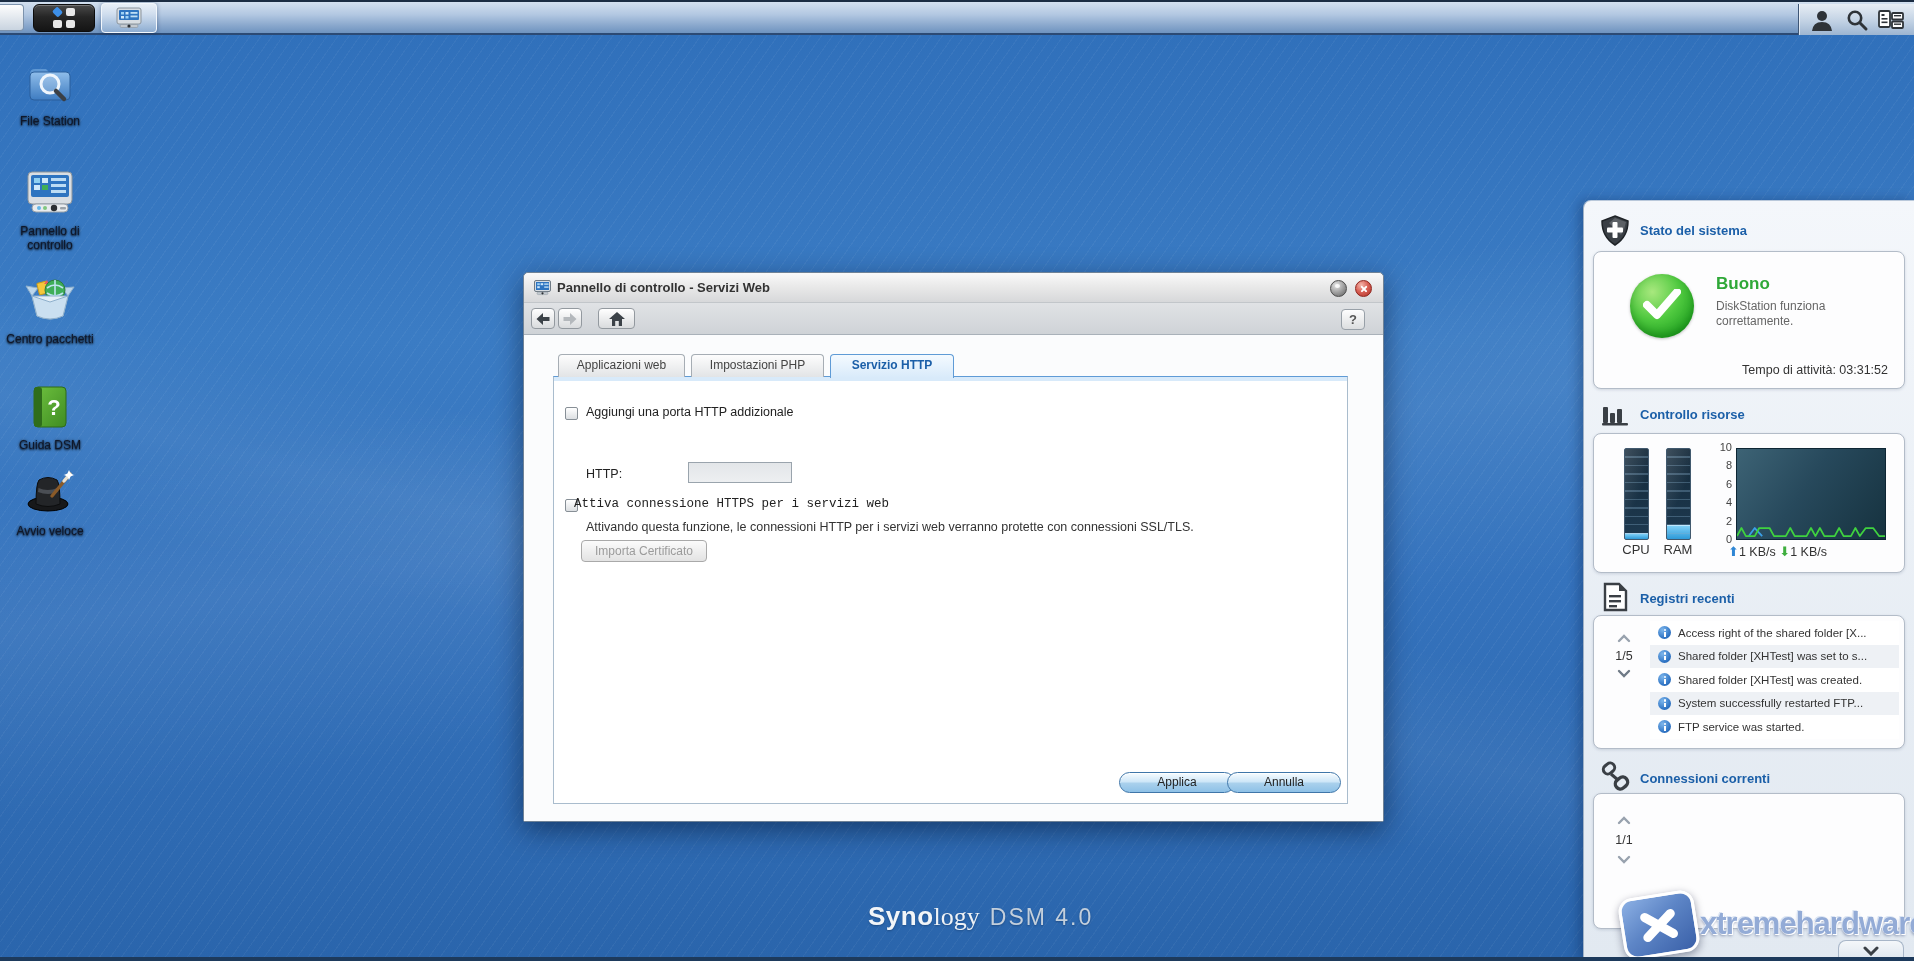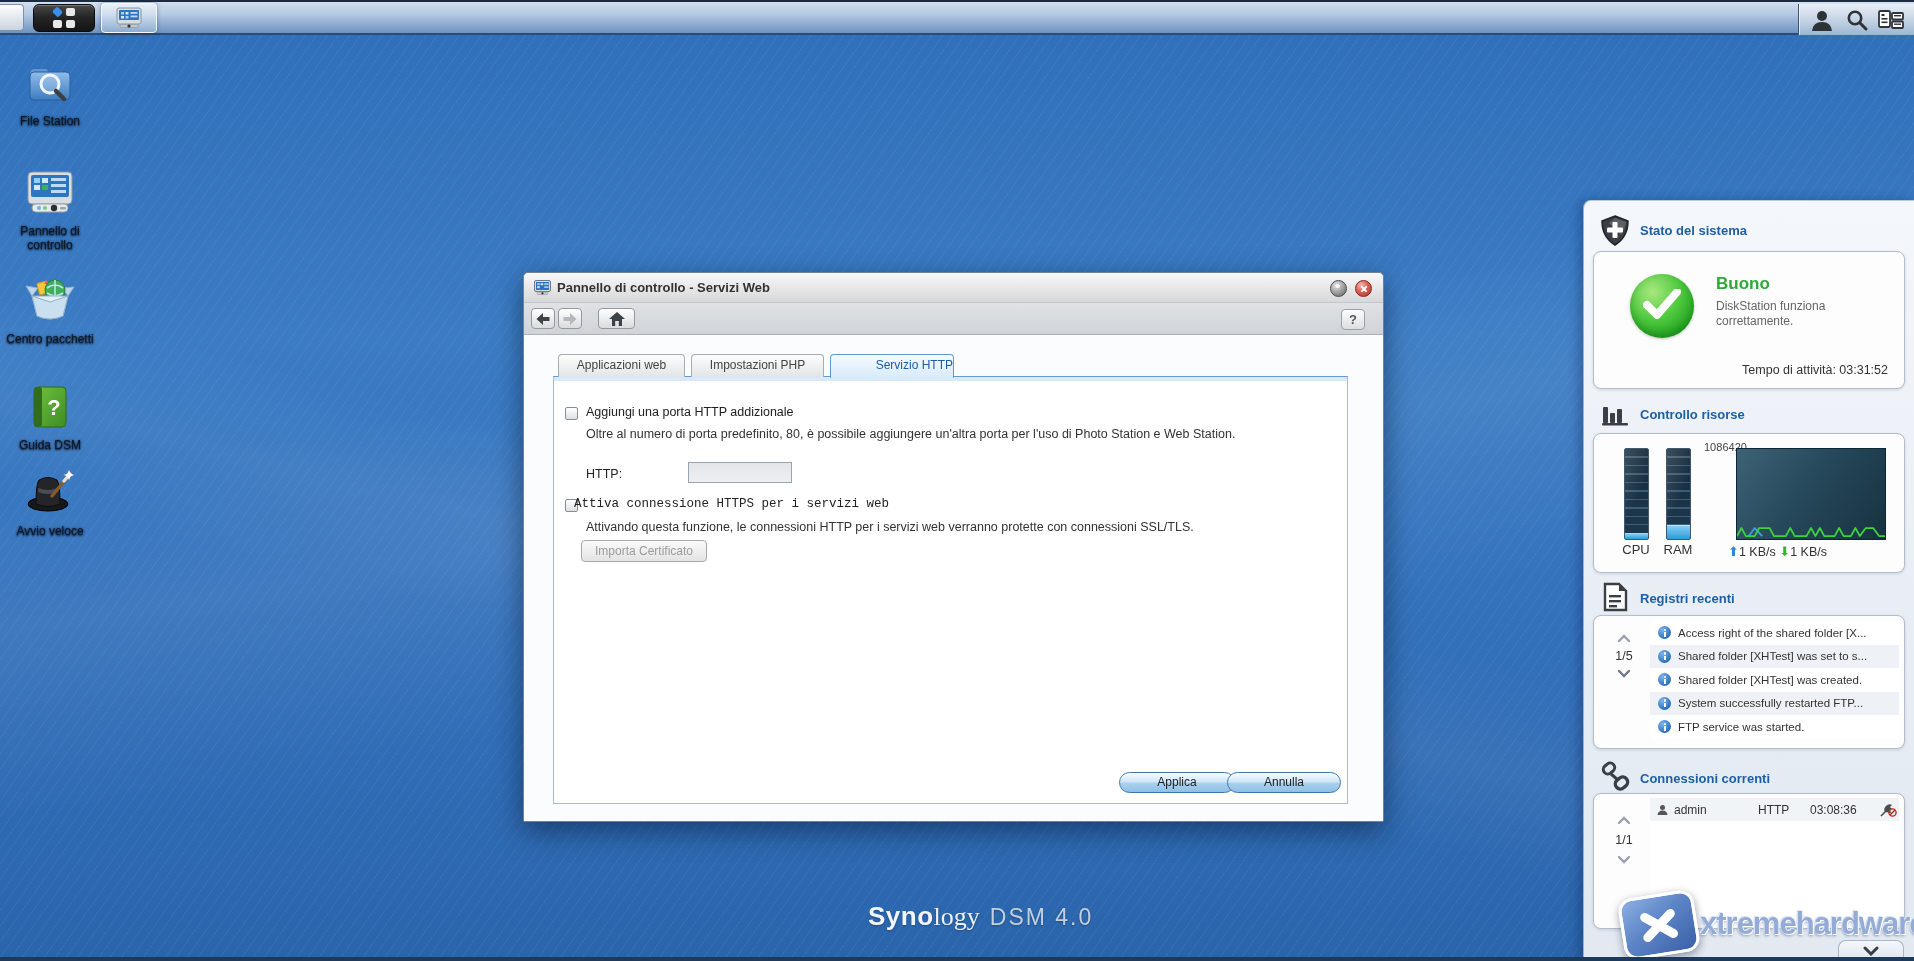--- a/index.html
+++ b/index.html
@@ -75,22 +75,22 @@
     border:1px solid #98a0a8; border-radius:4px; background:linear-gradient(180deg,#fdfdfd,#dcdee0);
     font-size:13px; font-weight:bold; color:#555; text-align:center; line-height:19px; }
   .wcontent { position:absolute; left:0; top:62px; right:0; bottom:0; background:#fbfcfd; }
 
   
   .tabs { position:absolute; left:34px; top:19px; display:flex; gap:6px; z-index:2; }
   .tab { height:23px; line-height:21px; text-align:center; font-size:12px; color:#444;
     border:1px solid #a6adb4; border-bottom:none; border-radius:4px 4px 0 0;
     background:linear-gradient(180deg,#fdfdfd,#e2e4e6); }
   .tab.t1 { width:127px; } .tab.t2 { width:133px; } .tab.t3 { width:124px; }
-  .tab.active { color:#1b5fa8; font-weight:normal; border-color:#5f9bd6; height:24px;
-    background:linear-gradient(180deg,#f4faff 0%,#d8eafa 100%);text-align:right; }
+  .tab.active { color:#1b5fa8; font-weight:bold; border-color:#5f9bd6; height:24px;
+    background:linear-gradient(180deg,#f4faff 0%,#d8eafa 100%); }
 
   
   .panel { position:absolute; left:29px; top:41px; width:795px; height:428px;
     background:#fff; border:1px solid #a9bccd; border-top:1px solid #5f9bd6; }
   .panel .topstrip { position:absolute; left:0; top:0; right:0; height:4px; background:#d8eafa; }
   .checkbox { position:absolute; width:13px; height:13px; border:1px solid #878f96; border-radius:2px;
     background:linear-gradient(180deg,#fff,#dcdfe2); }
   .cb1 { left:11px; top:30px; } .cb2 { left:11px; top:122px; }
   .flabel { position:absolute; font-size:12.5px; color:#222; }
   .fdesc  { position:absolute; font-size:12.5px; color:#333; line-height:16px; width:748px; }
@@ -133,21 +133,21 @@
   .gauge .segs { position:absolute; inset:0;
     background:repeating-linear-gradient(180deg, rgba(130,170,200,.0) 0 7px, rgba(130,170,200,.35) 7px 8.5px); }
   .gauge .sheen { position:absolute; inset:0;
     background:linear-gradient(115deg, rgba(255,255,255,.18) 0%, rgba(255,255,255,0) 55%); }
   .gauge .fill { position:absolute; left:0; right:0; bottom:0;
     background:linear-gradient(180deg,#7fd0f7,#2d9ad8); border-top:1px solid #bfe8ff; }
   #cpu-gauge { left:30px; } #ram-gauge { left:72px; }
   .glabel { position:absolute; top:108px; font-size:13px; color:#333; width:40px; text-align:center; }
   #cpu-label { left:22px; } #ram-label { left:64px; }
   .yaxis { position:absolute; left:110px; top:7px; width:28px; height:104px;
-    display:flex; justify-content:space-between; }
+    display:flex; flex-direction:column; justify-content:space-between; }
   .ytick { font-size:11px; color:#444; text-align:right; height:12px; line-height:12px; }
   .netgraph { position:absolute; left:142px; top:14px; width:150px; height:92px;
     border:1px solid #0e2634;
     background:linear-gradient(125deg,#3d6375 0%,#27495c 45%,#16323f 100%); }
   .net-arrows { position:absolute; left:134px; top:110px; font-size:12.5px; color:#333; white-space:nowrap; }
   .arrow-up { color:#2f86d4; font-size:13px; } .arrow-down { color:#3fae3f; font-size:13px; }
 
   #hd-logs { top:390px; } #wi-logs { top:380px; }
   #card-logs { top:414px; height:134px; }
   .pager { position:absolute; left:10px; width:40px; text-align:center; }
@@ -383,21 +383,20 @@
   <div class="wcontent">
     <div class="tabs">
       <div class="tab t1">Applicazioni web</div>
       <div class="tab t2">Impostazioni PHP</div>
       <div class="tab t3 active">Servizio HTTP</div>
     </div>
     <div class="panel">
       <div class="topstrip"></div>
       <span class="checkbox cb1"></span>
       <span class="flabel lbl1">Aggiungi una porta HTTP addizionale</span>
-      <div class="fdesc desc1">Oltre al numero di porta predefinito, 80, è possibile aggiungere un'altra porta per l'uso di Photo Station e Web Station.</div>
       <span class="flabel httplbl">HTTP:</span>
       <input class="httpinput" type="text" disabled="" value="" style="">
       <span class="checkbox cb2"></span>
       <span class="flabel lbl2">Attiva connessione HTTPS per i servizi web</span>
       <div class="fdesc desc2">Attivando questa funzione, le connessioni HTTP per i servizi web verranno protette con connessioni SSL/TLS.</div>
       <button class="btn-import">Importa Certificato</button>
       <button class="pill btn-apply">Applica</button>
       <button class="pill btn-cancel">Annulla</button>
     </div>
   </div>
@@ -524,37 +523,20 @@
   <div class="card" id="card-conn">
     <div class="pager" id="pager-conn">
       <svg class="pchev" width="14" height="9" viewBox="0 0 14 9">
           <path d="M2 7 L7 2 L12 7" fill="none" stroke="#98a2ae" stroke-width="2.4" stroke-linecap="round"></path>
         </svg>
       <div class="pnum" style="margin:8px 0">1/1</div>
       <svg class="pchev" width="14" height="9" viewBox="0 0 14 9">
           <path d="M2 2 L7 7 L12 2" fill="none" stroke="#98a2ae" stroke-width="2.4" stroke-linecap="round"></path>
         </svg>
     </div>
-    <div class="connlist">
-      <div class="connrow">
-        <svg class="cuser" width="13" height="13" viewBox="0 0 26 24">
-          <circle cx="13" cy="8" r="5" fill="#555"></circle>
-            <path d="M3 23 q1-9 10-9 q9 0 10 9 z" fill="#555"></path>
-        </svg>
-        <span class="cname">admin</span>
-        <span class="cproto">HTTP</span>
-        <span class="ctime">03:08:36</span>
-        <svg width="17" height="14" viewBox="0 0 17 14">
-          <path d="M1 13 L6 8" stroke="#4a4f55" stroke-width="1.6"></path>
-          <path d="M5 9 q-2-3 1-6 q3-3 6-1 l-2 2 2 2 -2 2 2 2 z" fill="#4a4f55"></path>
-          <circle cx="12.5" cy="9.5" r="3.6" fill="none" stroke="#cc2222" stroke-width="1.4"></circle>
-          <line x1="10" y1="12" x2="15" y2="7" stroke="#cc2222" stroke-width="1.4"></line>
-        </svg>
-      </div>
-    </div>
   </div>
 
   <div class="sb-collapse">
     <svg width="16" height="10" viewBox="0 0 16 10">
       <path d="M2 2 L8 8 L14 2" fill="none" stroke="#3a3f45" stroke-width="3" stroke-linecap="round"></path>
     </svg>
   </div>
 </div>
 
 <div id="branding">

